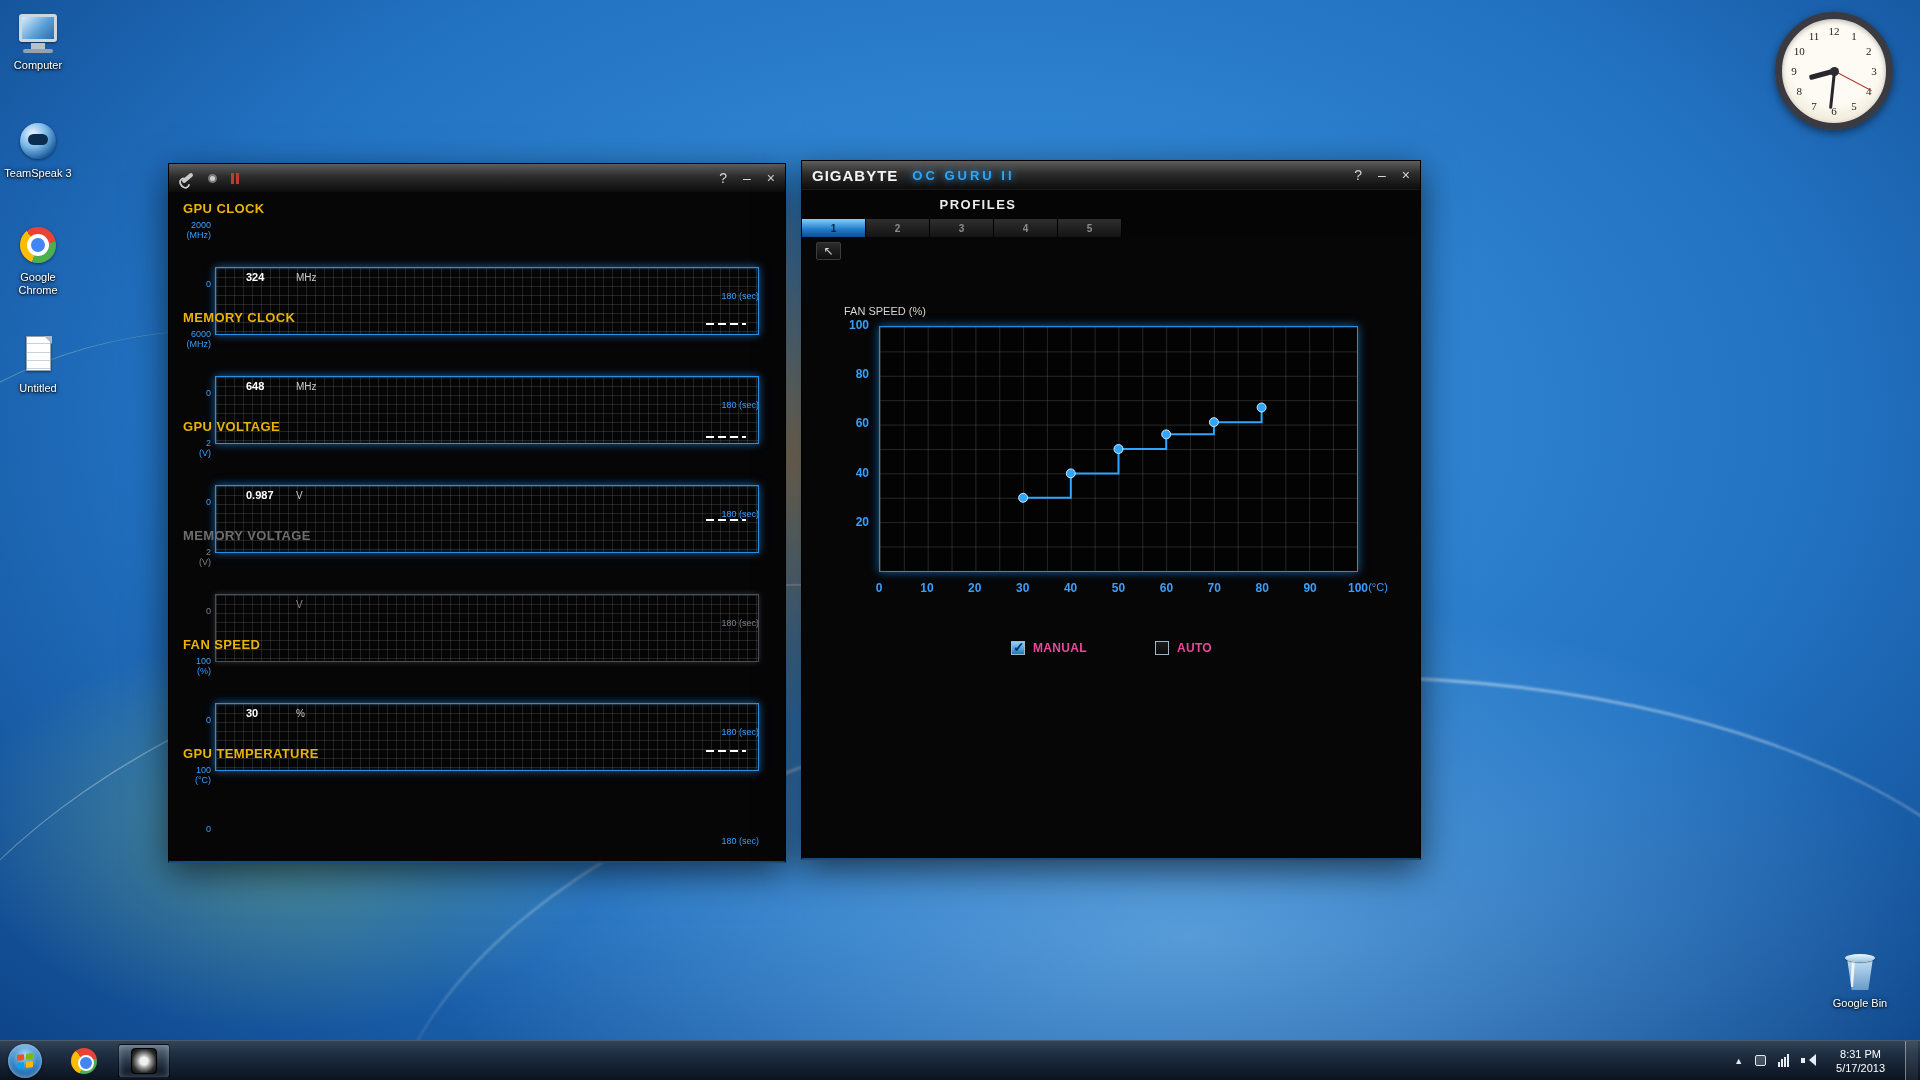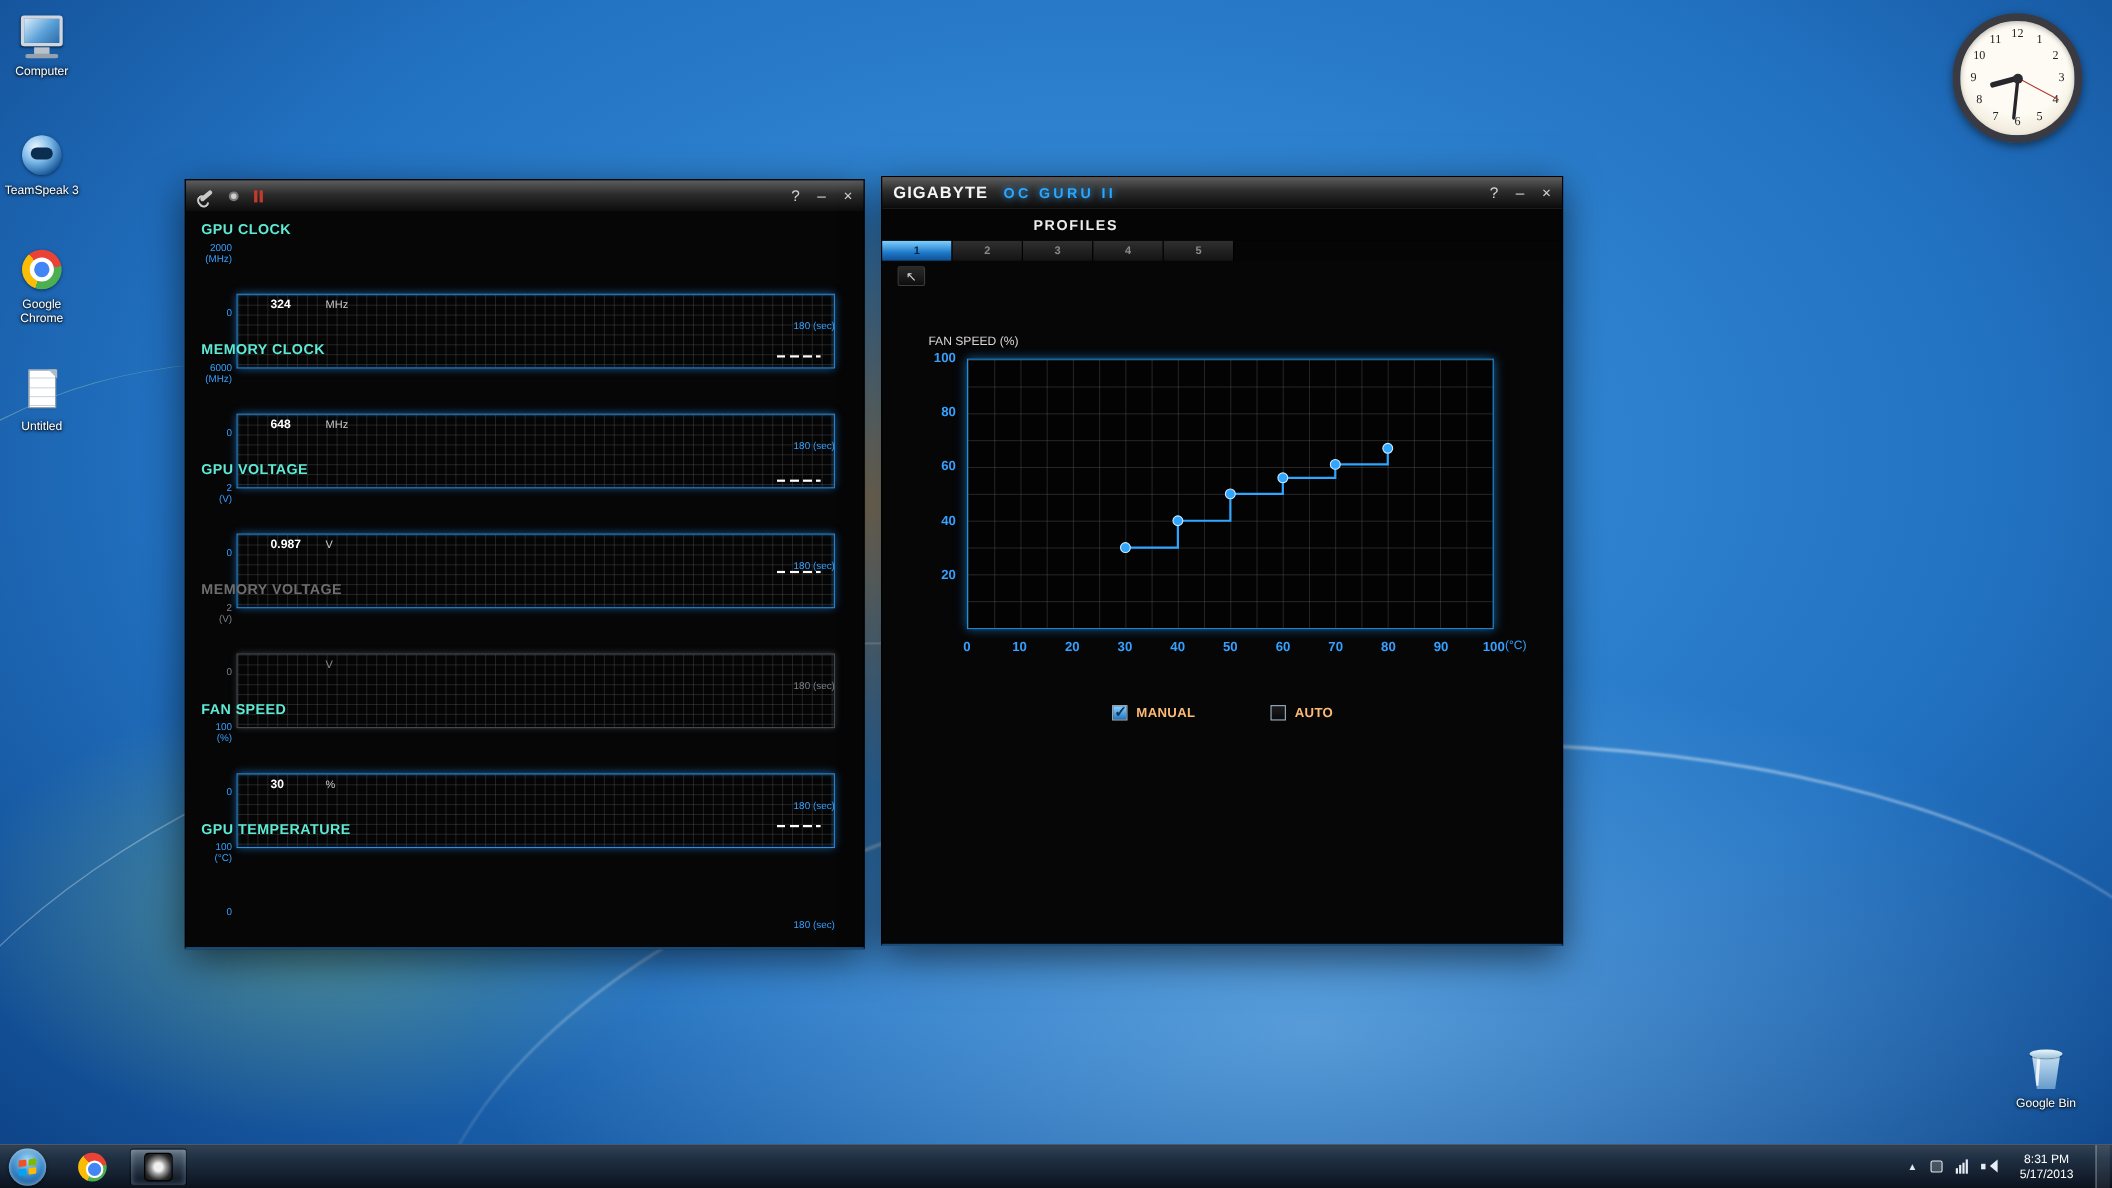--- a/index.html
+++ b/index.html
@@ -57,21 +57,21 @@
   
   #monitor-window { left:168px; top:163px; width:618px; height:700px; }
   .mw-tools { display:flex; align-items:center; gap:14px; padding-left:12px; }
   .tool { display:flex; align-items:center; gap:2px; cursor:pointer; height:16px; }
   .wrench { width:13px; height:4px; background:#c9c9c9; border-radius:2px; transform:rotate(-40deg); position:relative; display:block; }
   .wrench::before { content:""; position:absolute; left:-4px; top:-2px; width:6px; height:8px; border:2px solid #c9c9c9; border-radius:50%; border-right-color:transparent; }
   .dot { width:9px; height:9px; border-radius:50%; background:#cfcfcf; border:2px solid #7a7a7a; display:block; }
   .pausebar { width:3px; height:11px; background:#c23a2e; display:block; }
   .graph-area { padding-top:8px; }
   .graph-section { position:relative; height:109px; }
-  .graph-title { position:absolute; left:14px; top:1px; font-size:13px; font-weight:bold; color:#5eead4; letter-spacing:.4px; }
+  .graph-title { position:absolute; left:14px; top:1px; font-size:13px; font-weight:bold; color:#eab308; letter-spacing:.4px; }
   .ymax { position:absolute; left:0; top:20px; width:42px; text-align:right; font-size:9px; color:#36a0ff; line-height:10px; }
   .ymin { position:absolute; left:0; top:79px; width:42px; text-align:right; font-size:9px; color:#36a0ff; }
   .xlab { position:absolute; right:26px; top:91px; font-size:9px; color:#36a0ff; }
   .gbox { position:absolute; left:46px; right:26px; top:20px; height:68px; background-color:#050505;
     background-image:linear-gradient(rgba(95,95,95,.33) 1px, transparent 1px), linear-gradient(90deg, rgba(95,95,95,.33) 1px, transparent 1px);
     background-size:9px 9px; border:1px solid #2a8fe0; box-shadow:0 0 8px rgba(35,130,215,.75), inset 0 0 5px rgba(35,130,215,.3);margin-top:47px; }
   .gval { position:absolute; left:30px; top:3px; font-size:11px; font-weight:bold; color:#fff; }
   .gunit { position:absolute; left:80px; top:4px; font-size:10px; color:#c9c9c9; }
   .trace { position:absolute; right:12px; width:40px; height:2px; background:repeating-linear-gradient(90deg,#fff 0 8px, transparent 8px 12px); }
   .graph-section.disabled .graph-title { color:#6e6e6e; }
@@ -103,21 +103,21 @@
     background-size:5% 10%; border:1px solid #1f8fe4; box-shadow:0 0 9px rgba(30,140,225,.7); }
   #curve-svg { position:absolute; left:0; top:0; width:100%; height:100%; overflow:visible; }
   .tick { position:absolute; color:#36a0ff; font-size:12px; font-weight:bold; }
   .tick.y { width:32px; text-align:right; }
   .tick.x { width:28px; text-align:center; }
   .tick.x.unit { font-weight:normal; font-size:11px; }
   .checkbox-item { position:absolute; display:flex; align-items:center; gap:8px; cursor:pointer; }
   .cb-box { width:14px; height:14px; border:1px solid #9fb6c8; background:linear-gradient(180deg,#1c1c1c,#0a0a0a); position:relative; display:block; }
   .cb-box.checked { background:linear-gradient(180deg,#90d2ff,#2176c0); }
   .cb-box.checked::after { content:"✓"; position:absolute; left:1px; top:-3px; font-size:14px; font-weight:bold; color:#05335c; }
-  .cb-label { color:#fdba74; font-size:12px; font-weight:bold; letter-spacing:.3px; }
+  .cb-label { color:#ec4899; font-size:12px; font-weight:bold; letter-spacing:.3px; }
 
   
   #taskbar { position:absolute; left:0; bottom:0; width:1920px; height:40px; display:flex; align-items:center;
     background:linear-gradient(180deg, rgba(130,160,190,.28), rgba(32,48,68,.94) 32%, rgba(10,18,30,.97)); background-color:#141f2c;
     border-top:1px solid rgba(150,180,210,.45); }
   .start-orb { width:34px; height:34px; margin-left:8px; border-radius:50%; position:relative; cursor:pointer;
     background:radial-gradient(circle at 50% 32%, #a5d8f7, #2e7fc2 55%, #0d3e75); box-shadow:inset 0 0 5px rgba(255,255,255,.65), 0 1px 3px rgba(0,0,0,.6); }
   .flag { position:absolute; left:9px; top:10px; width:16px; height:14px; transform:skewY(-7deg); }
   .flag i { position:absolute; width:7px; height:6px; border-radius:1px; display:block; }
   .flag .f1 { left:0; top:0; background:#f25022; } .flag .f2 { right:0; top:0; background:#7fba00; }

